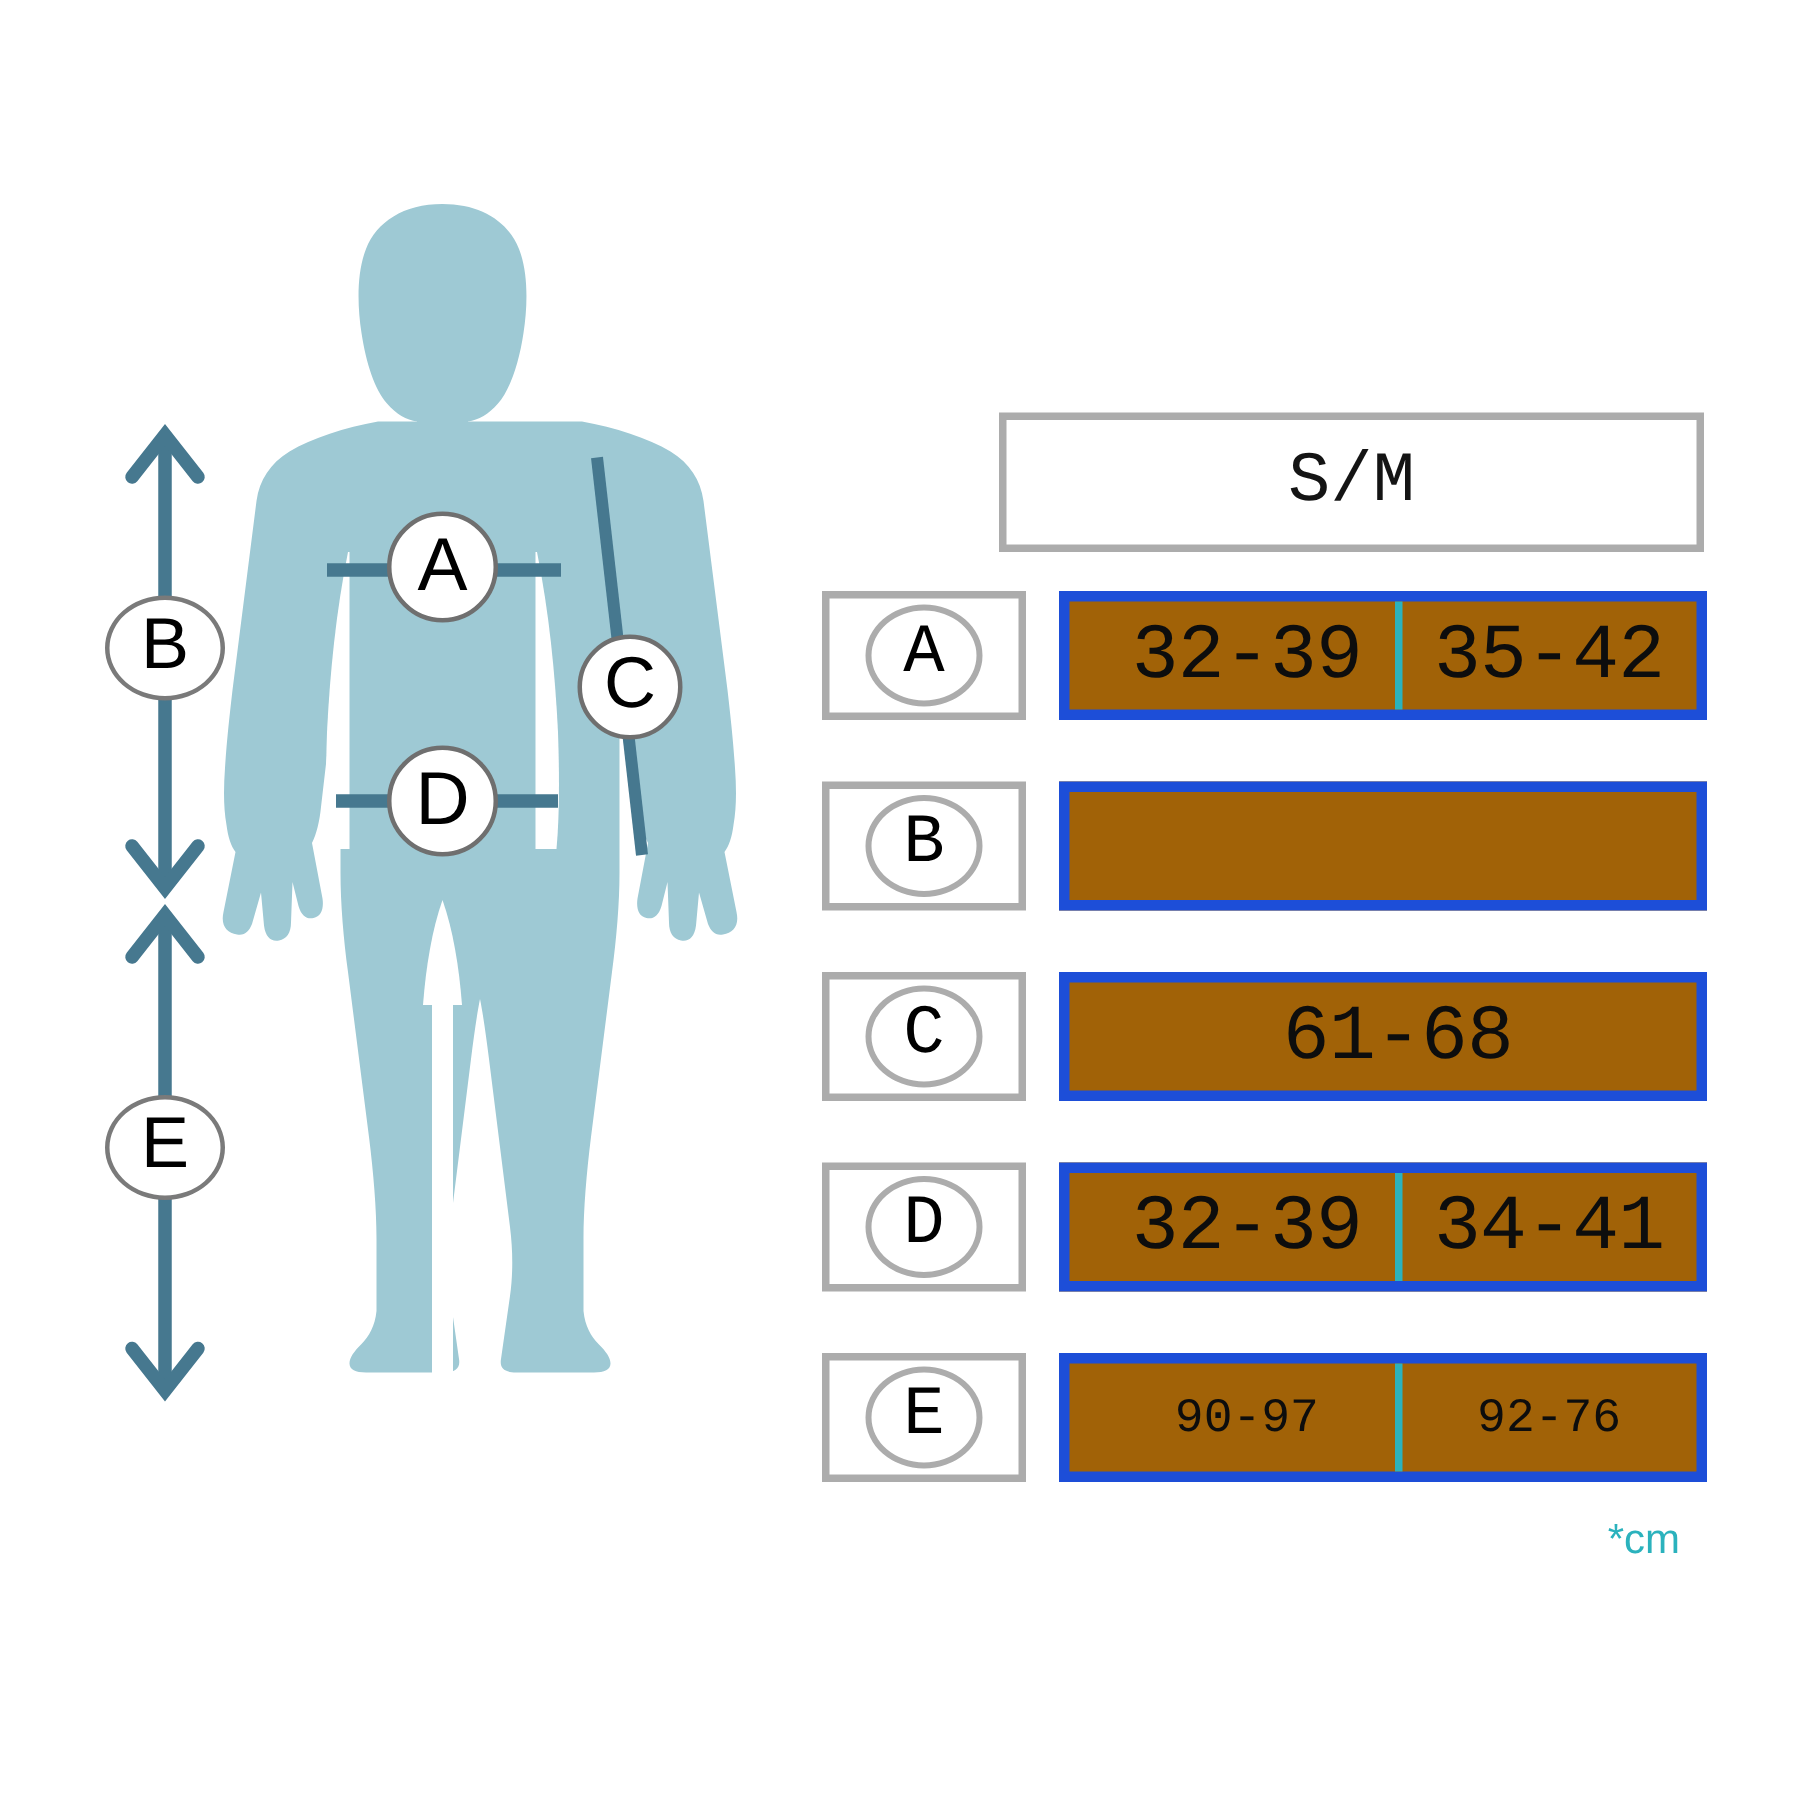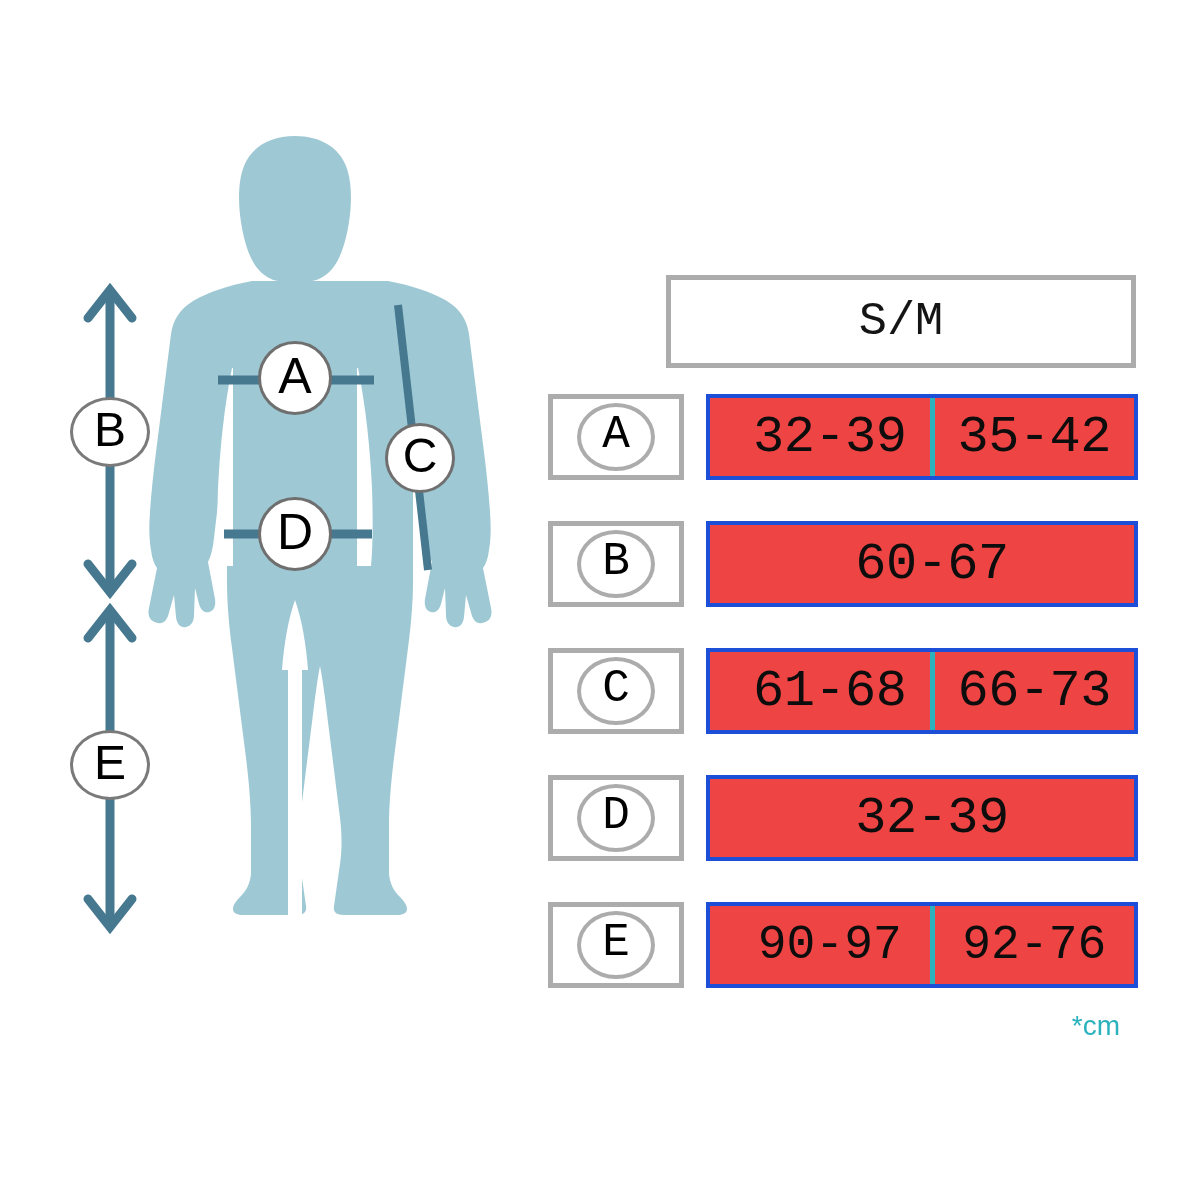--- a/index.html
+++ b/index.html
@@ -128,38 +128,38 @@
     line-height: 1;
   }
   .label-circle span { display: block; transform: translateY(-2px); }
 
   .value-box {
     position: absolute;
     left: 188px;
     top: 0;
     width: 432px;
     height: 86px;
-    border: 4px solid #1d4ed8;
-    box-sizing: border-box;
-    display: flex;
-    background: #ef4444;
+    border: 7px solid #1d4ed8;
+    box-sizing: border-box;
+    display: flex;
+    background: #a16207;
     padding-left: 20px;
   }
   .value-cell {
     flex: 1 1 0;
     display: flex;
     align-items: center;
     justify-content: center;
     font-size: 52px;
     color: #0d0d0d;
     box-sizing: border-box;
     letter-spacing: -0.5px;
   }
   .value-cell.second { border-left: 5px solid #2bb2bd; }
-  .data-row.small .value-cell { font-size: 48px; letter-spacing: 0px; }
+  .data-row.small .value-cell { font-size: 32px; letter-spacing: 0px; }
 
   #unit-note {
     position: absolute;
     left: 500px;
     top: 1010px;
     width: 620px;
     text-align: right;
     font-size: 28px;
     color: #2bb2bd;
   }
@@ -314,44 +314,43 @@
         </div>
       </div>
 
       <div class="data-row" style="top:246px">
         <div class="label-box">
           <div class="label-circle">
             <span>B</span>
           </div>
         </div>
         <div class="value-box">
-          <div class="value-cell">60-67</div>
         </div>
       </div>
 
       <div class="data-row" style="top:373px">
         <div class="label-box">
           <div class="label-circle">
             <span>C</span>
           </div>
         </div>
         <div class="value-box">
           <div class="value-cell">61-68</div>
-          <div class="value-cell second">66-73</div>
         </div>
       </div>
 
       <div class="data-row" style="top:500px">
         <div class="label-box">
           <div class="label-circle">
             <span>D</span>
           </div>
         </div>
         <div class="value-box">
           <div class="value-cell">32-39</div>
+          <div class="value-cell second">34-41</div>
         </div>
       </div>
 
       <div class="data-row small" style="top:627px">
         <div class="label-box">
           <div class="label-circle">
             <span>E</span>
           </div>
         </div>
         <div class="value-box">

